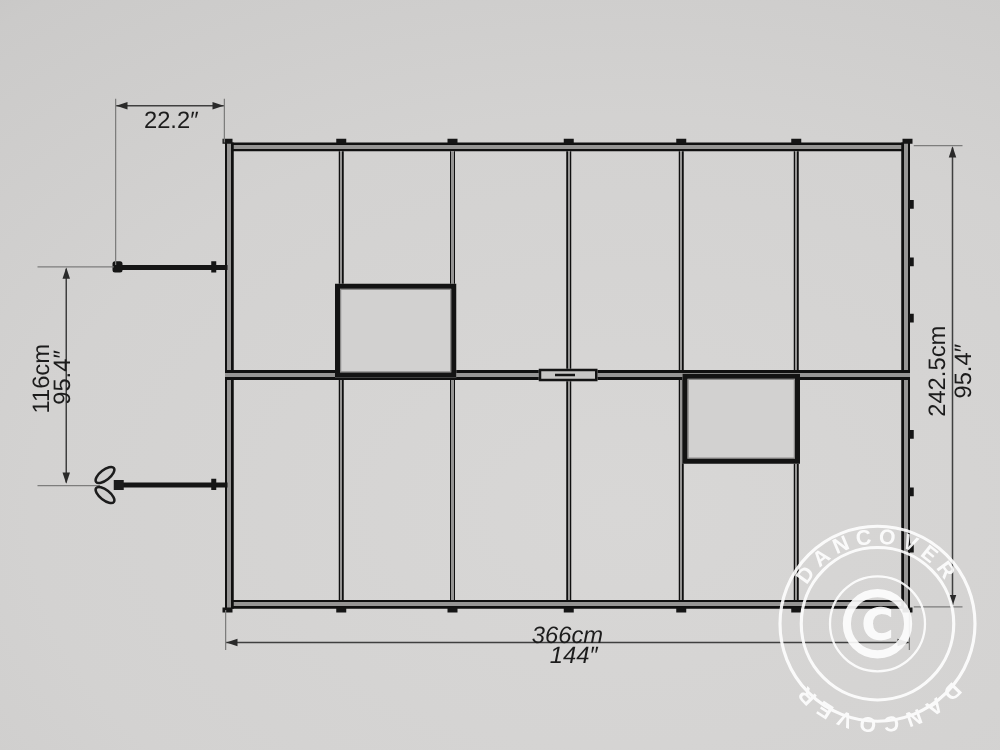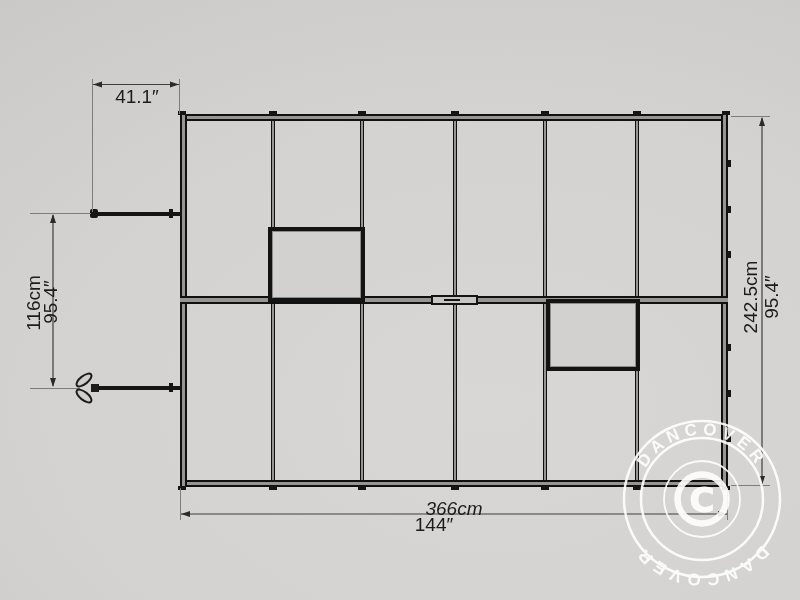--- a/index.html
+++ b/index.html
@@ -135,24 +135,24 @@
       </defs>
       <text fill="#ffffff" font-size="17" font-weight="bold" letter-spacing="5" font-family="Liberation Sans, sans-serif">
         <textPath href="#wmTop" startOffset="50%" text-anchor="middle">DANCOVER</textPath>
       </text>
       <text fill="#ffffff" font-size="17" font-weight="bold" letter-spacing="5" font-family="Liberation Sans, sans-serif">
         <textPath href="#wmBot" startOffset="50%" text-anchor="middle">DANCOVER</textPath>
       </text>
     </g>
   </svg>
 
-  <div class="abs dim" style="left:82px;top:87px;">41.1″</div>
+  <div class="abs dim" style="left:82px;top:87px;">22.2″</div>
 
   <div class="abs dim rot" style="left:-21px;top:293px;">116cm</div>
   <div class="abs dim rot" style="left:-4px;top:292px;">95.4″</div>
 
   <div class="abs dim rot" style="left:696px;top:287px;">242.5cm</div>
   <div class="abs dim rot" style="left:717px;top:287px;">95.4″</div>
 
   <div class="abs dim" style="left:399px;top:499px;font-style:italic;">366cm</div>
-  <div class="abs dim" style="left:379px;top:515px;">144″</div>
+  <div class="abs dim" style="left:404px;top:515px;font-style:italic;">144″</div>
 
 </div>
 
 </body></html>

